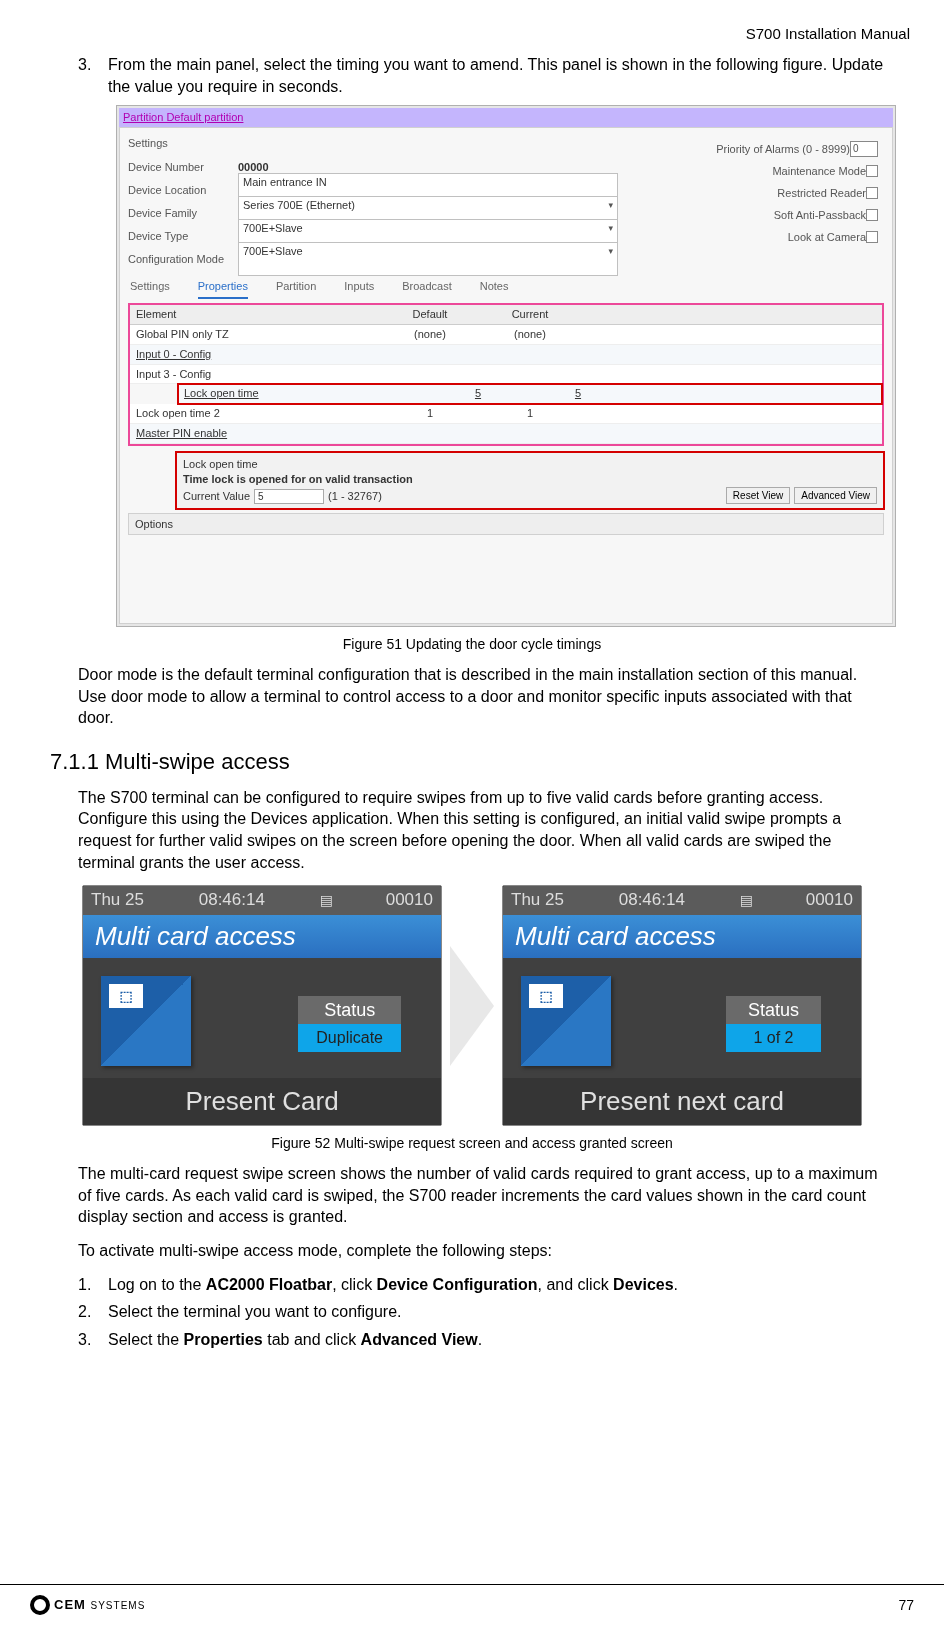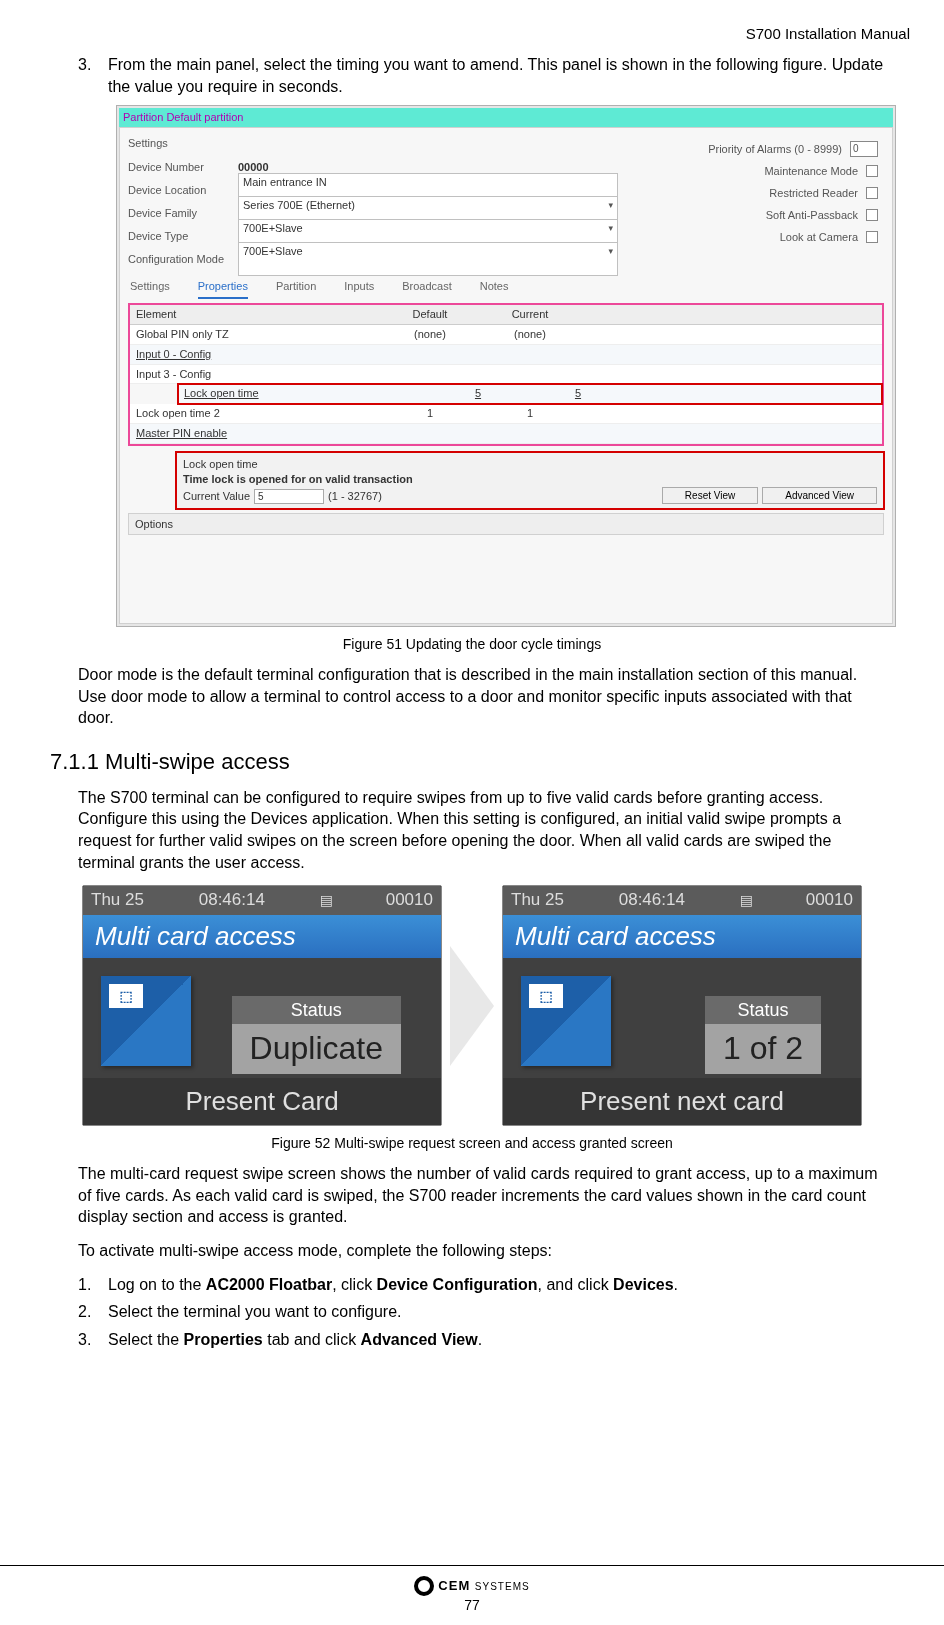--- a/index.html
+++ b/index.html
@@ -34,77 +34,76 @@
   
   .fig51 {
     margin: 8px 0 4px 86px;
     width: 780px;
     border: 1px solid #b0b0b0;
     background: #e6e6e6;
     padding: 2px;
     font-size: 11px;
     color: #333;
   }
-  .fig51 .title-bar { color:#b100b1; padding: 2px 4px; background:#5eead4; }
+  .fig51 .title-bar { color:#b100b1; padding: 2px 4px; background:#c4b5fd;text-decoration:underline; }
   .fig51 .inner { background:#f7f7f7; border:1px solid #d0d0d0; padding:8px; position:relative; }
   .groupbox-lbl { font-size:11px; color:#555; margin-bottom:6px;}
   .form-row { display:flex; align-items:center; height:20px; margin-bottom:3px;}
   .form-row .lbl { width:110px; font-size:11px; color:#555;}
   .form-row .val-strong { font-weight:bold; font-size:11px;}
   .form-row .field { background:#fff; border:1px solid #c0c0c0; font-size:11px; padding:1px 4px; flex:0 0 380px; height:34px; line-height:14px;}
   .form-row .dd { position:relative; }
   .form-row .dd::after { content:"▾"; position:absolute; right:4px; top:1px; font-size:9px; color:#555;}
   .right-col { position:absolute; right:14px; top:10px; font-size:11px; color:#555; text-align:right;}
-  .right-col .rrow{ height:22px; display:flex; justify-content:flex-end; align-items:center; gap:8px;}
+  .right-col .rrow{ height:22px; display:flex; justify-content:flex-end; align-items:center; gap:0;}
   .chk { display:inline-block; width:12px; height:12px; border:1px solid #888; background:#fff;}
   .small-in { width:28px; height:16px; border:1px solid #888; background:#fff; font-size:10px; text-align:left; padding-left:2px;}
   .tabs { display:flex; gap:28px; font-size:11px; margin:10px 0 4px 0; padding-left:2px;}
   .tabs .tab { color:#666; padding-bottom:3px;}
   .tabs .tab.active { color:#2a6fc9; border-bottom:2px solid #2a6fc9;}
   .grid { border:2px solid #ec4899; }
   .grid .ghead { display:flex; background:#eee; border-bottom:1px solid #ccc; font-size:11px;}
   .grid .ghead div { padding:2px 6px; }
   .gc1 { flex:0 0 250px;} .gc2{flex:0 0 100px; text-align:center;} .gc3{flex:0 0 100px; text-align:center;} .gc4{flex:1;}
   .grid .grow { display:flex; font-size:11px; border-bottom:1px solid #eee; background:#fff;}
   .grid .grow.alt { background:#f5f8fb;text-decoration:underline;}
   .grid .grow div{ padding:2px 6px;}
   .hl-red { outline:2px solid #d40000; outline-offset:-1px;margin-left:48px;}
   .detail-box { border:1px solid #d0d0d0; background:#f2f2f2; margin-top:6px; padding:4px 6px; display:flex; justify-content:space-between; align-items:flex-end;}
   .detail-left { font-size:11px;}
   .detail-left .bold{font-weight:bold;}
   .detail-left .cur-row{ display:flex; align-items:center; gap:4px; margin-top:2px;}
   .cur-in { width:70px; height:15px; border:1px solid #aaa; background:#fff; font-size:10px; padding-left:3px;}
-  .btn-sm { background:#f0f0f0; border:1px solid #aaa; font-size:10px; padding:2px 22px;}
+  .btn-sm { background:#f0f0f0; border:1px solid #aaa; font-size:10px; padding:2px 6px;}
   .options-bar { border:1px solid #d0d0d0; background:#eee; margin-top:4px; padding:3px 6px; font-size:11px;}
   .fig-caption { text-align:center; font-size:14px; margin:8px 0 10px 0;}
   .fig-caption .b { font-weight:normal;}
   .body-para { margin: 0 28px 12px 48px; }
   .h3 { font-size:22px; margin:18px 0 10px 20px; font-weight:normal;}
   .h4 { font-size:20px; margin:14px 0 10px 48px; font-weight:normal;}
   
   .fig52-wrap { display:flex; align-items:center; justify-content:center; gap:8px; margin:10px 48px 6px 48px;}
   .term-screen { width:360px; background:#000; border:1px solid #888; border-radius:2px; overflow:hidden; font-family:Arial,sans-serif;}
   .ts-top { background:#5b5b5b; color:#ddd; display:flex; align-items:center; justify-content:space-between; padding:3px 8px; font-size:17px;gap:20px;}
   .ts-top .iconset{ font-size:14px; letter-spacing:-2px;}
   .ts-blue { background:linear-gradient(#3b8fd6,#2a6fc0); color:#fff; font-style:italic; font-size:26px; padding:4px 12px;}
   .ts-body { background:#404040; height:120px; position:relative; display:flex; align-items:center; justify-content:center;}
   .card-img { width:90px; height:90px; background:linear-gradient(135deg,#1d5fa8 50%,#2a77c4 50%); position:absolute; left:18px; top:18px; box-shadow:2px 2px 4px rgba(0,0,0,.4);}
   .card-img .accent{ width:34px;height:24px;background:#fff; position:absolute; top:8px; left:8px; display:flex;align-items:center;justify-content:center;color:#1d5fa8;font-weight:bold;font-size:14px;}
   .status-pill { position:absolute; right:40px; top:38px; text-align:center;}
   .status-pill .s-top{ background:#6a6a6a; color:#fff; font-size:18px; padding:2px 22px;}
-  .status-pill .s-bot{ background:#a3a3a3; color:#222; font-size:32px; padding:3px 18px;}
+  .status-pill .s-bot{ background:#0ea5e9; color:#222; font-size:16px; padding:3px 18px;}
   .ts-foot { background:#353535; color:#e0e0e0; text-align:center; font-size:26px; padding:6px 0;}
   .chevron { width:0; height:0; border-top:60px solid transparent; border-bottom:60px solid transparent; border-left:44px solid #e8e8e8;}
   
   .page-footer {
     position:absolute; bottom:10px; left:0; right:0;
     border-top:1px solid #000; padding:10px 30px 0 30px;
     display:flex; justify-content:space-between; align-items:center;
     font-size:14px;
-    flex-direction:column;
   }
   .footer-logo { display:flex; align-items:center; gap:4px; font-size:13px; letter-spacing:1px;}
   .footer-logo .ring{ width:20px;height:20px;border:4px solid #000; border-radius:50%;}
   .bold-inline { font-weight:bold; }
 </style>
 </head>
 <body>
 
 <div class="page">
   <div class="doc-header">S700 Installation Manual</div>

